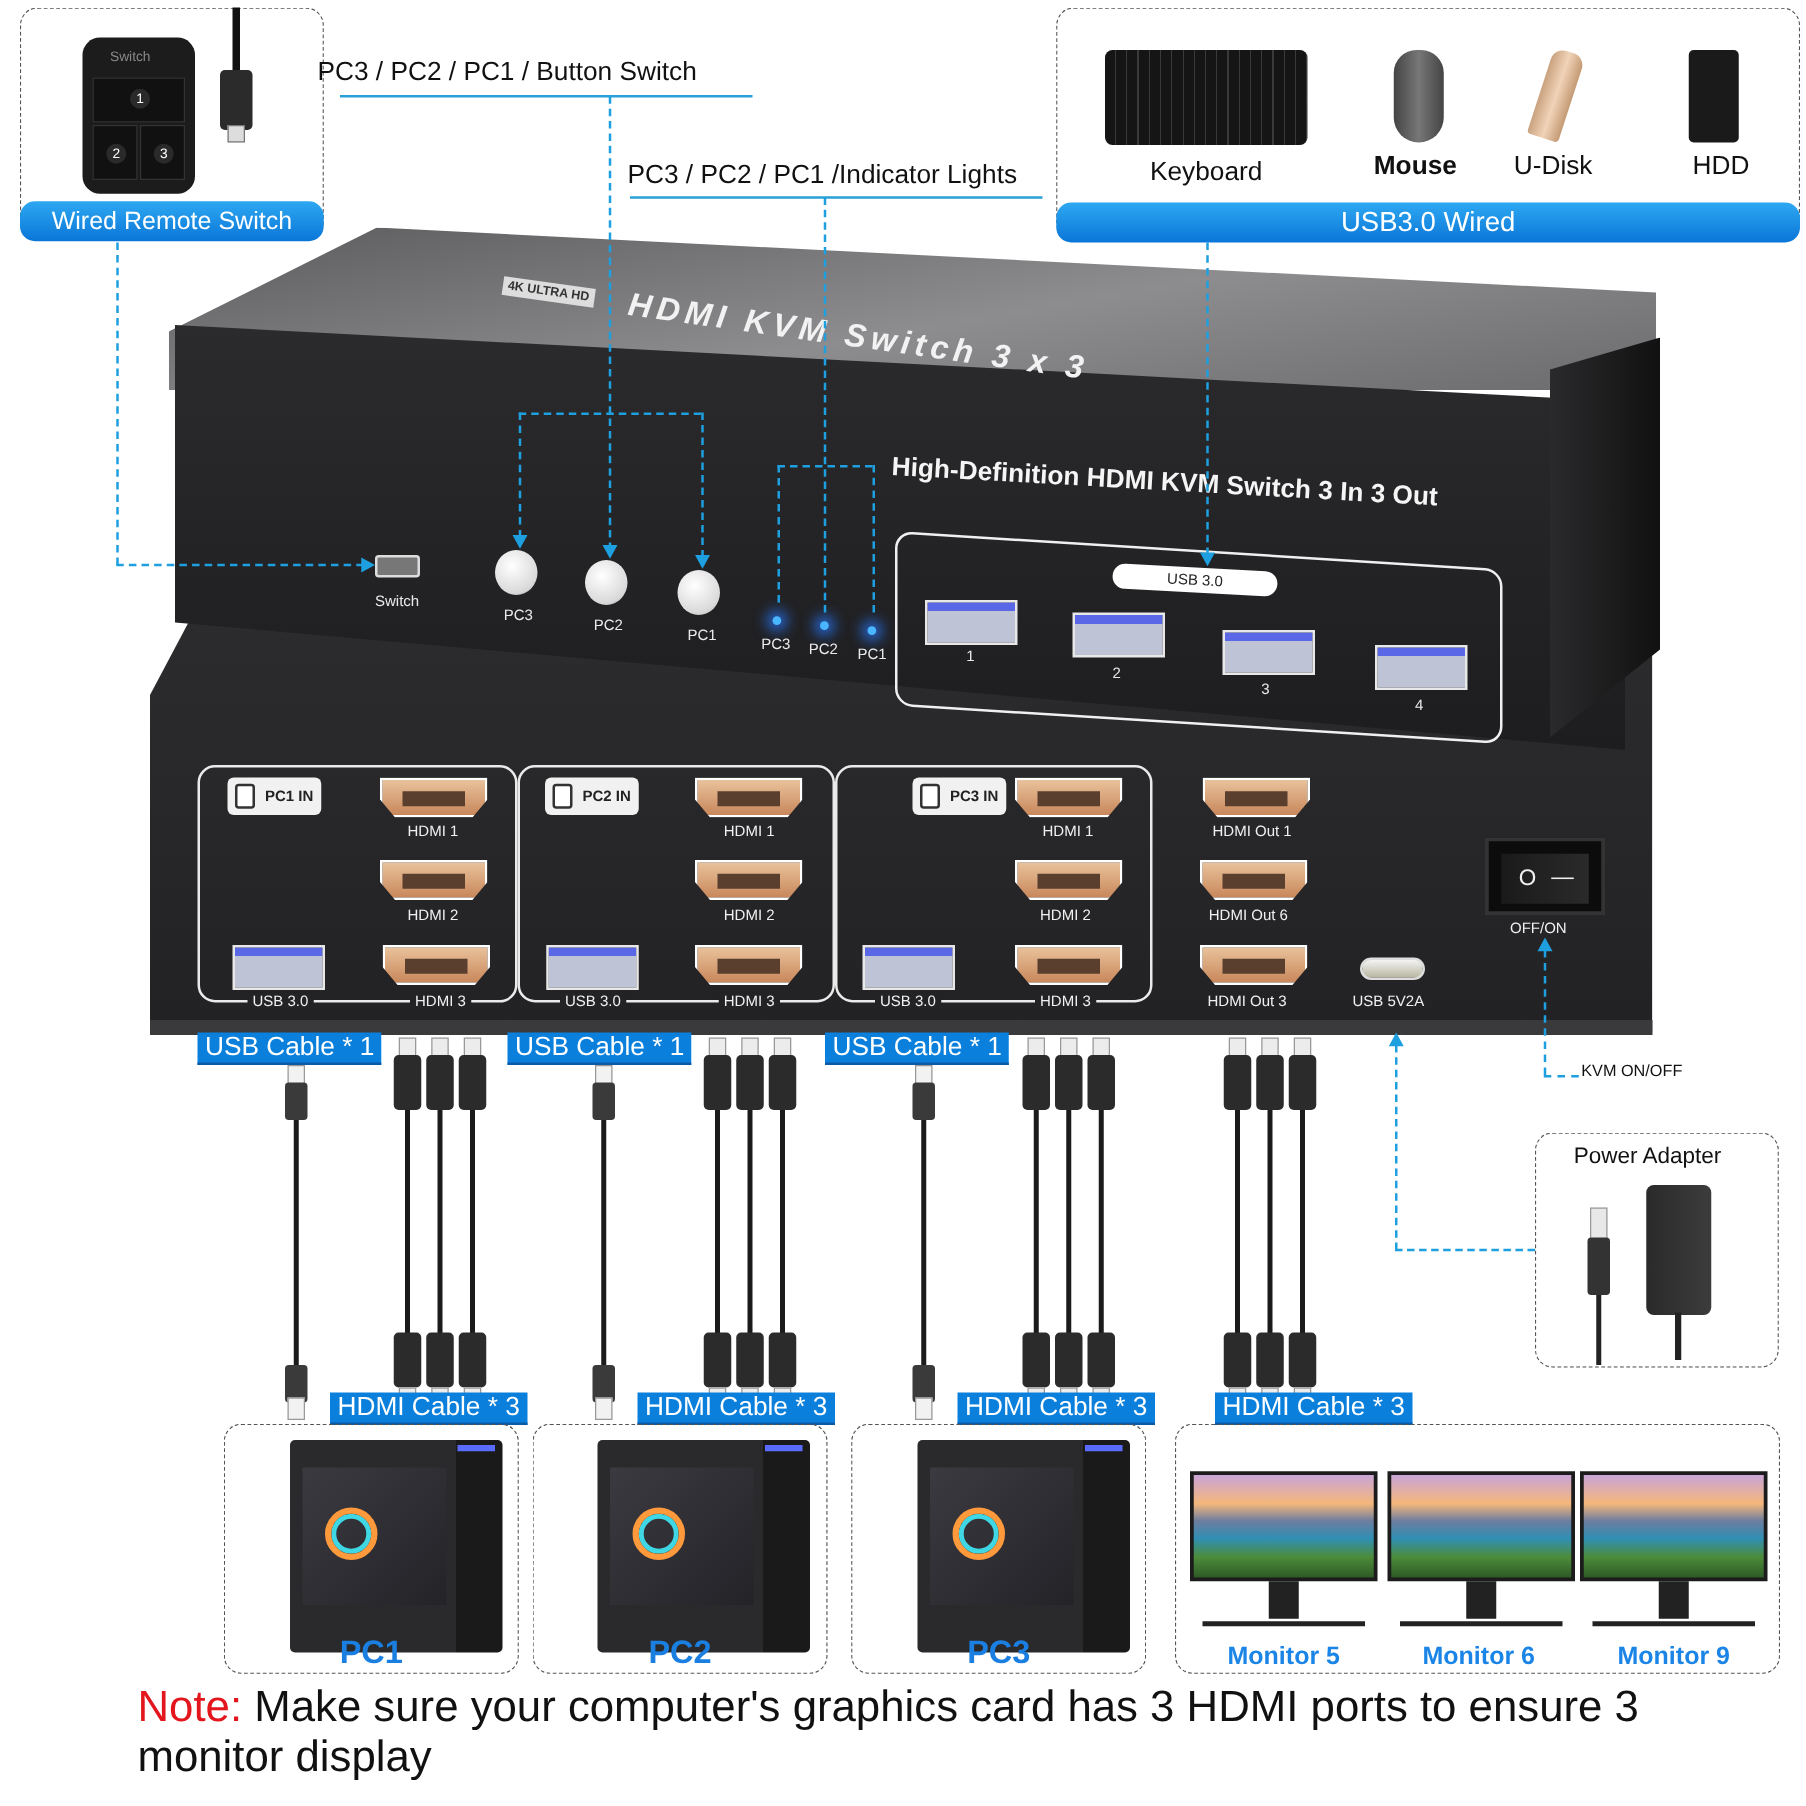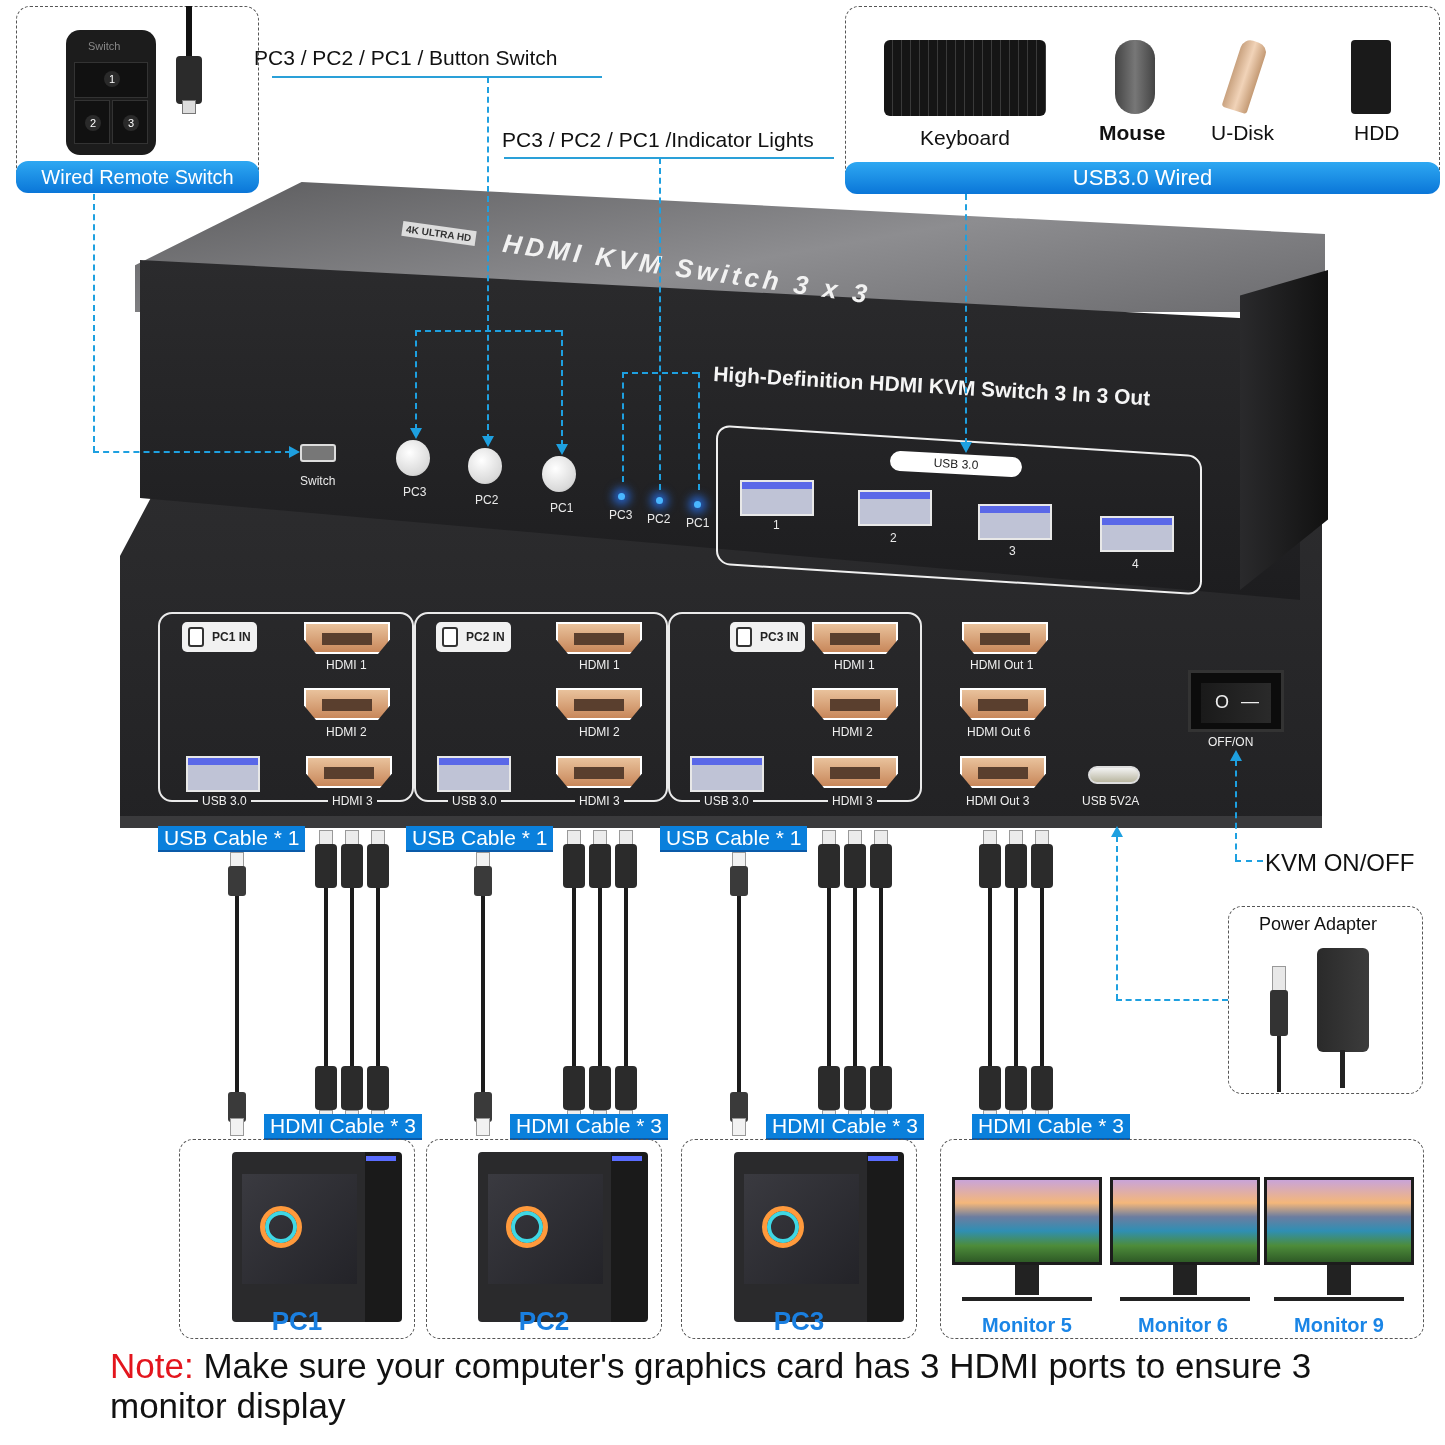--- a/index.html
+++ b/index.html
@@ -229,21 +229,21 @@
 <div class="hline" style="left:622px;top:372px;width:76px;"></div>
 <div class="vline" style="left:622px;top:372px;height:110px;"></div>
 <div class="vline" style="left:698px;top:372px;height:118px;"></div>
 
 <div class="vline" style="left:965px;top:194px;height:250px;"></div>
 <div class="arrow-down" style="left:960px;top:442px;"></div>
 
 <div class="arrow-up" style="left:1230px;top:750px;"></div>
 <div class="vline" style="left:1235px;top:760px;height:100px;"></div>
 <div class="hline" style="left:1235px;top:860px;width:28px;"></div>
-<span class="callout-text" style="left:1265px;top:849px;font-size:24px;">KVM ON/OFF</span>
+<span class="callout-text" style="left:1265px;top:849px;font-size:13px;">KVM ON/OFF</span>
 
 <div class="arrow-up" style="left:1111px;top:826px;"></div>
 <div class="vline" style="left:1116px;top:836px;height:164px;"></div>
 <div class="hline" style="left:1116px;top:999px;width:112px;"></div>
 
 <span class="tag" style="left:158px;top:826px;">USB Cable * 1</span>
 <div class="usb-tip" style="left:230px;top:852px;"></div>
 <div class="usb-head" style="left:228px;top:866px;"></div>
 <div class="cable" style="left:235px;top:896px;height:196px;"></div>
 <div class="usb-head" style="left:228px;top:1092px;"></div>

